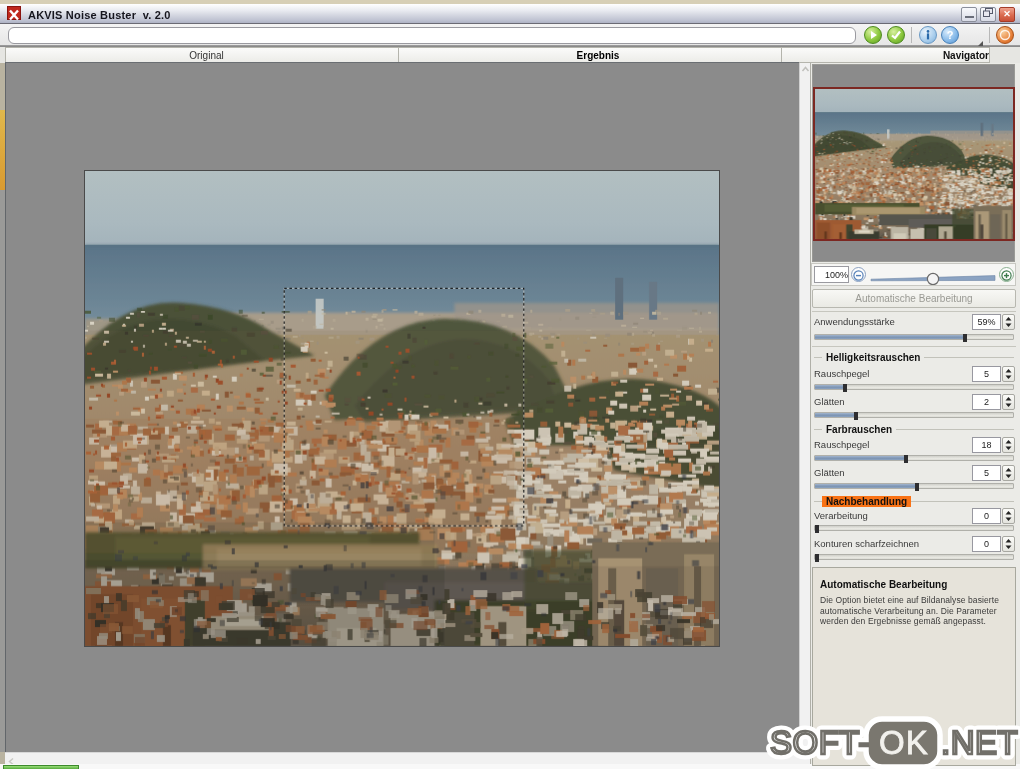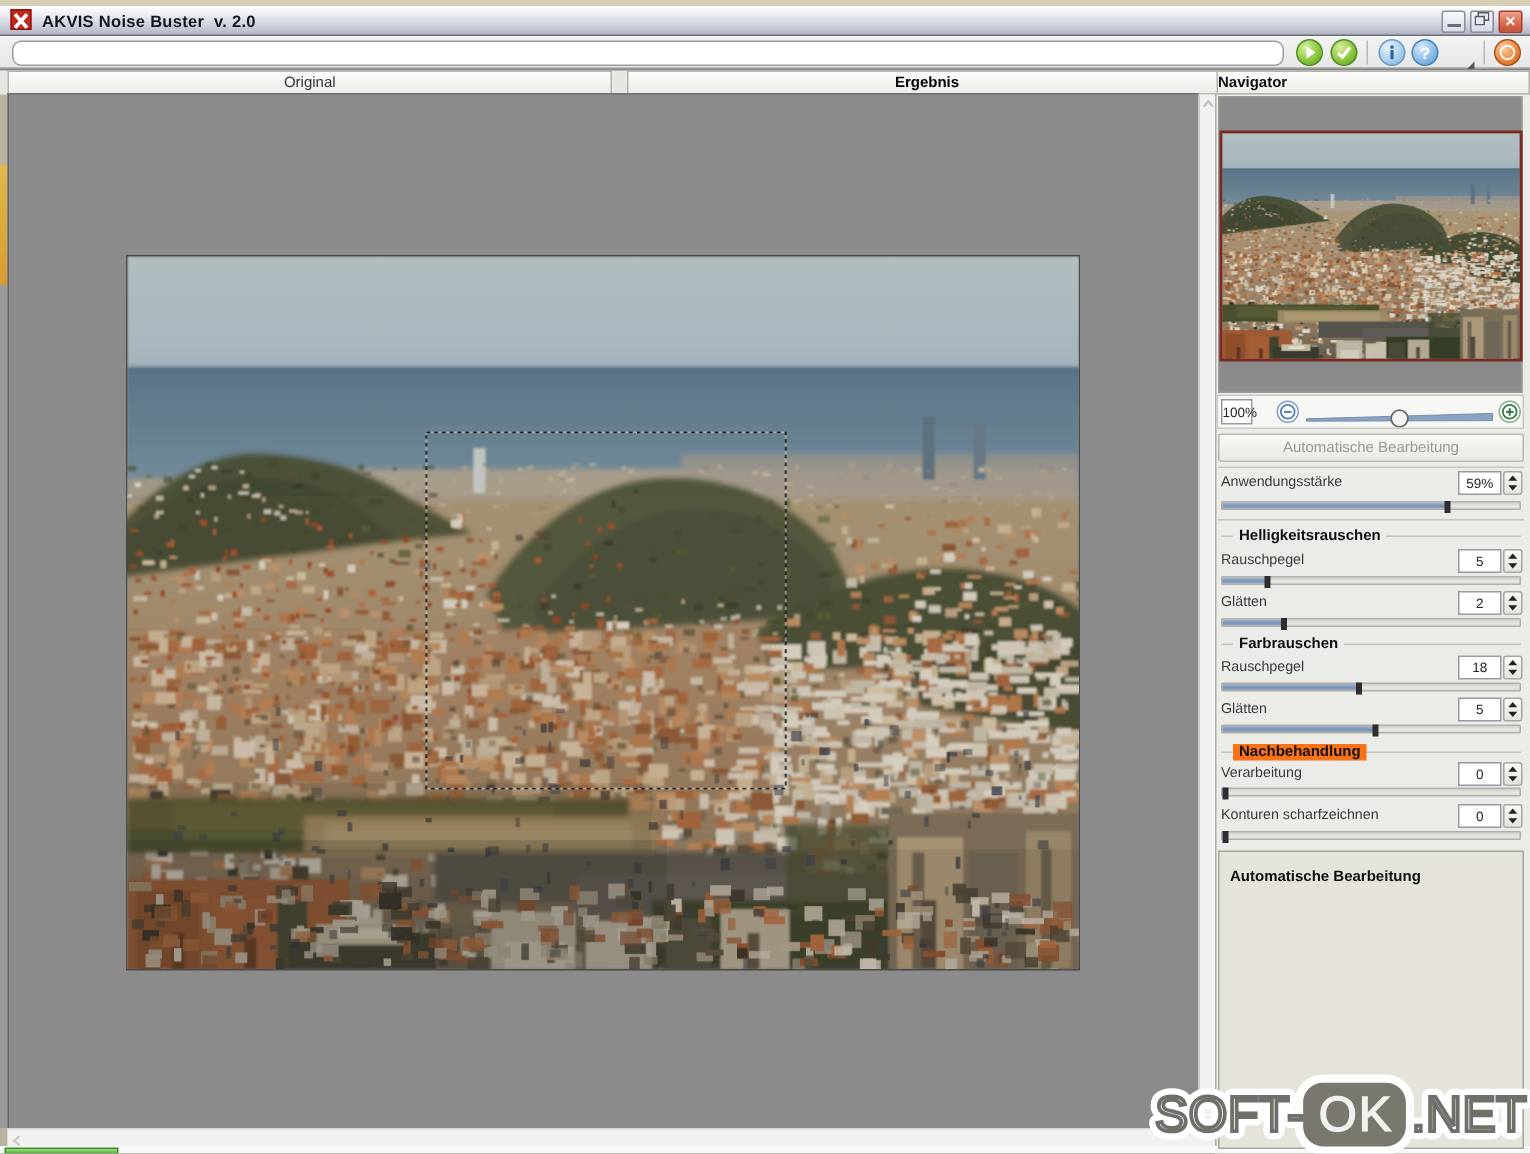--- a/index.html
+++ b/index.html
@@ -32,26 +32,26 @@
 #vscroll { left:799px; top:63px; width:11px; height:689px; background:#f1f1f1; border-left:1px solid #d0d0d0; }
 #hscroll { left:5px; top:752px; width:805px; height:12px; background:#f1f1f1; border-top:1px solid #d8d8d8; }
 #botrow  { left:0; top:764px; width:1020px; height:5px; background:#f8f8f8; }
 #greenbar { left:3px; top:765px; width:76px; height:5px; background:linear-gradient(#9ade7a,#55aa3c); border:1px solid #3c8a2c; }
 
 
 #photo { left:84px; top:170px; width:636px; height:477px; border:1px solid #4a4a4a; }
 
 
 #panel { left:810px; top:63px; width:210px; height:706px; background:#ebebe7; border-left:1px solid #b0b0a8; }
-#navhead { left:811px; top:47px; width:209px; height:16px; background:linear-gradient(#fbfbfa,#ecece8); border:1px solid #b4b4ac;
-  font-size:10px; font-weight:bold; color:#111; text-align:left; line-height:15px; }
+#navhead { left:781px; top:47px; width:209px; height:16px; background:linear-gradient(#fbfbfa,#ecece8); border:1px solid #b4b4ac;
+  font-size:10px; font-weight:bold; color:#111; text-align:right; line-height:15px; }
 #navbox { left:812px; top:64px; width:203px; height:198px; background:#8b8b8b; border:1px solid #9a9a96; }
 #navthumb { left:813px; top:87px; width:202px; height:154px; border:2px solid #7c2822; background:#8b8b8b; }
 #zoomrow { left:811px; top:263px; width:205px; height:23px; background:#f6f6f4; border:1px solid #c8c8c2; }
-#zoomval { left:814px; top:266px; width:21px; height:17px; background:#fff; border:1px solid #9a9aa0; font-size:9px; text-align:right; line-height:16px; color:#222;}
+#zoomval { left:814px; top:266px; width:35px; height:17px; background:#fff; border:1px solid #9a9aa0; font-size:9px; text-align:right; line-height:16px; color:#222;}
 #autobtn { left:812px; top:289px; width:204px; height:19px; background:linear-gradient(#f8f8f5,#eaeae4); border:1px solid #b8b8b0; border-radius:2px;
   font-size:10px; color:#9a9a94; text-align:center; line-height:18px; }
 
 .plabel { font-size:9.5px; color:#3a3a3a; }
 .pbold  { font-size:10px; font-weight:bold; color:#111; }
 .valbox { width:29px; height:16px; background:#fff; border:1px solid #9898a0; font-size:9px; text-align:center; line-height:15px; color:#222; }
 .spin { width:13px; height:16px; background:linear-gradient(#fbfbf8,#e4e4de); border:1px solid #a8a8a2; border-radius:2px; }
 .spin svg { display:block; }
 .sldtrack { width:200px; height:6px; background:linear-gradient(#cfcfc9,#e8e8e2 60%,#dcdcd6); border:1px solid #b0b0aa; border-radius:1px; }
 .sldfill { height:100%; background:linear-gradient(#a3b6cf,#7b93b2 55%,#8ca3c0); }
@@ -108,21 +108,21 @@
 <div class="abs" style="left:978px;top:41px;width:0;height:0;border-left:5px solid transparent;border-bottom:5px solid #555;"></div>
 <div class="tsep abs" style="left:989px;"></div>
 <div class="rbtn abs" style="left:996px;background:radial-gradient(circle at 35% 30%,#f8d0a0,#e8833c 60%,#c85a18);border:1px solid #a84e14;">
  <svg width="16" height="16" viewBox="0 0 16 16">
       <circle cx="8" cy="8" r="4.5" fill="none" stroke="#fff" stroke-width="1.4" opacity="0.85"></circle>
     </svg></div>
 
 <div id="tabbar" class="abs"></div>
 <div id="panel" class="abs"></div>
 <div class="tab abs" style="left:5px;width:403px;">Original</div>
-<div class="tab abs" style="left:418px;width:400px;font-weight:bold;color:#000;">Ergebnis</div>
+<div class="tab abs" style="left:398px;width:400px;font-weight:bold;color:#000;">Ergebnis</div>
 <div id="navhead" class="abs">Navigator</div>
 
 <div id="canvas" class="abs"></div>
 <div id="vscroll" class="abs"><svg width="11" height="18" viewBox="0 0 11 18">
       <path d="M2.5 8 L5.5 4.5 L8.5 8" fill="none" stroke="#c0c0bc" stroke-width="1.5"></path>
     </svg></div>
 <div id="hscroll" class="abs"><svg width="18" height="11" viewBox="0 0 18 11">
       <path d="M8 2.5 L4.5 5.5 L8 8.5" fill="none" stroke="#c8c8c4" stroke-width="1.5"></path>
     </svg></div>
 <div id="botrow" class="abs"></div>
@@ -3402,21 +3402,21 @@
       <path d="M5.5 12 L8.5 8.5 L2.5 8.5 Z" fill="#222"></path>
     </svg>
   </div>
 <div class="sldtrack abs" style="left:814px;top:554px;">
     <div class="sldfill" style="width:0px;"></div>
     <div class="sldthumb" style="left:0px;"></div>
   </div>
 <div class="abs secline" style="left:812px;top:346px;width:204px;"></div>
 
 <div id="descbox" class="abs"><b>Automatische Bearbeitung</b>
-</div>
+<p>Die Option bietet eine auf Bildanalyse basierte automatische Verarbeitung an. Die Parameter werden den Ergebnisse gemäß angepasst.</p></div>
 
 <svg class="abs" style="left:762px;top:712px;overflow:visible;" width="258" height="57" viewBox="0 0 258 57">
  <g font-family="Liberation Sans" font-size="33">
   <text x="8" y="42" stroke="#ffffff" stroke-width="11" fill="#ffffff" stroke-linejoin="round" letter-spacing="0.5">SOFT-</text>
   <text x="179" y="42" stroke="#ffffff" stroke-width="11" fill="#ffffff" stroke-linejoin="round" letter-spacing="0.5">.NET</text>
   <rect x="104" y="7" width="74" height="48" rx="16" fill="#7a776f" stroke="#ffffff" stroke-width="5.5"></rect>
   <text x="8" y="42" fill="none" stroke="#716f69" stroke-width="2.5" letter-spacing="0.5">SOFT-</text>
   <text x="179" y="42" fill="none" stroke="#716f69" stroke-width="2.5" letter-spacing="0.5">.NET</text>
   <text x="117" y="42" fill="#f2f1ed" stroke="#f2f1ed" stroke-width="0.8" letter-spacing="1">OK</text>
  </g>

